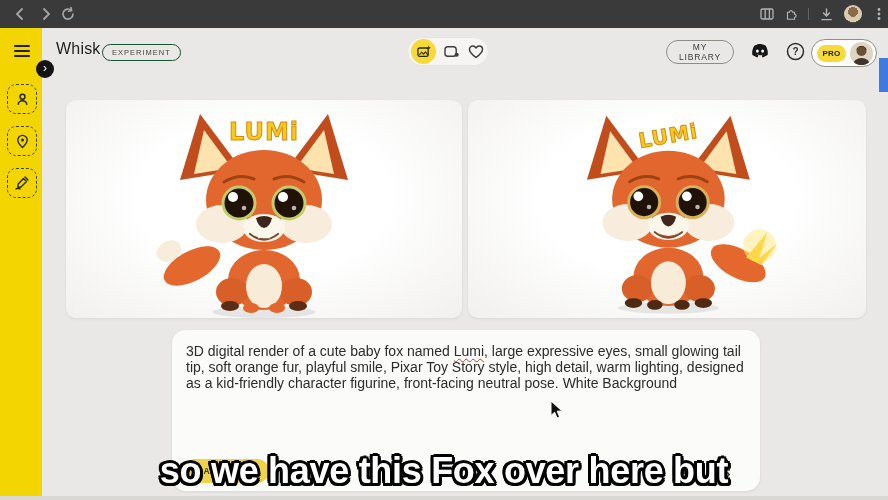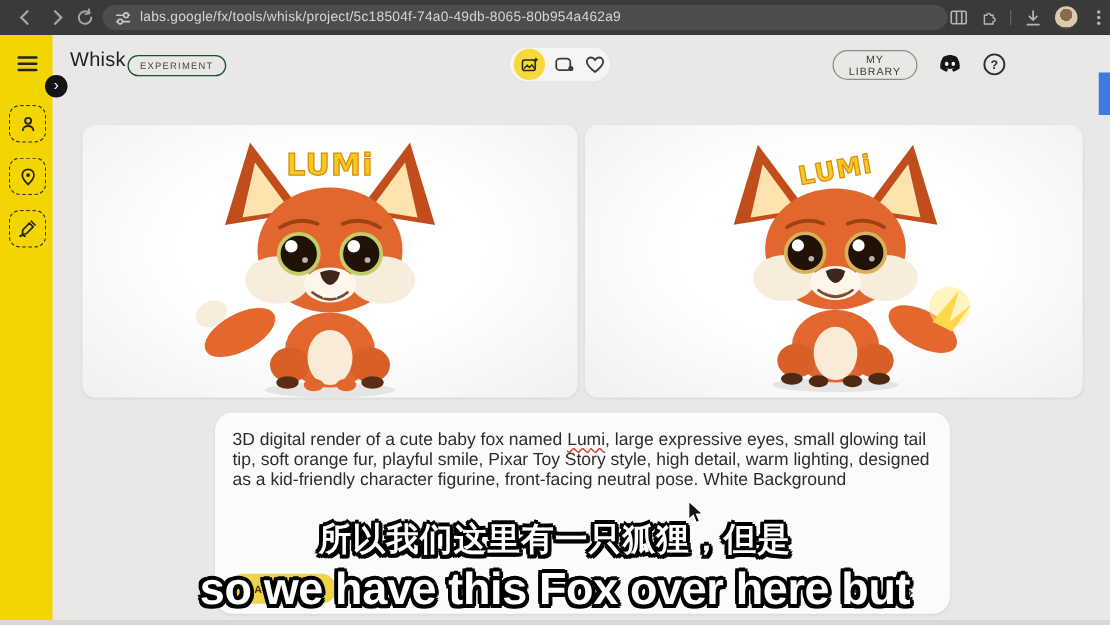--- a/index.html
+++ b/index.html
@@ -84,29 +84,20 @@
     <svg class="abs nav-ic" style="left:12px" viewBox="0 0 16 16">
         <path d="M10 3 L5 8 L10 13" stroke="currentColor" stroke-width="1.8" fill="none" stroke-linecap="round"></path>
       </svg>
     <svg class="abs nav-ic" style="left:38px" viewBox="0 0 16 16">
         <path d="M6 3 L11 8 L6 13" stroke="currentColor" stroke-width="1.8" fill="none" stroke-linecap="round"></path>
       </svg>
     <svg class="abs nav-ic" style="left:60px" viewBox="0 0 16 16">
         <path d="M13 8 a5 5 0 1 1 -1.6 -3.6 M11 1.5 L11.6 4.6 L8.5 5.2" stroke="currentColor" stroke-width="1.6" fill="none" stroke-linecap="round"></path>
       </svg>
 
-    <div class="abs addr">
-      <svg width="13" height="13" viewBox="0 0 14 14">
-        <line x1="1" y1="4.5" x2="13" y2="4.5" stroke="#c9c9c9" stroke-width="1.4"></line>
-        <circle cx="9.5" cy="4.5" r="2" fill="#4d4d4d" stroke="#c9c9c9" stroke-width="1.4"></circle>
-        <line x1="1" y1="10" x2="13" y2="10" stroke="#c9c9c9" stroke-width="1.4"></line>
-        <circle cx="4.5" cy="10" r="2" fill="#4d4d4d" stroke="#c9c9c9" stroke-width="1.4"></circle>
-      </svg>
-      <span class="addr-url">labs.google/fx/tools/whisk/project/5c18504f-74a0-49db-8065-80b954a462a9</span>
-    </div>
 
     <div class="abs chr-right" style="left:760px">
       <svg width="14" height="14" viewBox="0 0 14 14">
           <rect x="1" y="2" width="12" height="10" rx="1.5" fill="none" stroke="currentColor" stroke-width="1.3"></rect>
           <line x1="5.2" y1="2" x2="5.2" y2="12" stroke="currentColor" stroke-width="1.3"></line>
           <line x1="9.4" y1="2" x2="9.4" y2="12" stroke="currentColor" stroke-width="1.3"></line>
         </svg>
       <svg width="14" height="14" viewBox="0 0 16 16">
           <path d="M4 6 h2.2 a1.8 1.8 0 1 1 3.6 0 H12 v2.2 a1.8 1.8 0 1 1 0 3.6 V14 H4 Z" fill="none" stroke="currentColor" stroke-width="1.3"></path>
         </svg>
@@ -175,20 +166,31 @@
   <button class="abs lib-btn">MY LIBRARY</button>
   <svg class="abs" style="left:749px;top:42px" width="22" height="20" viewBox="0 0 20 18">
     <path d="M5 3.2 C7 2.1 9 1.7 10 1.7 C11 1.7 13 2.1 15 3.2 C16.8 6 17.4 8.9 17 11.6 C15.4 12.8 13.8 13.5 12.3 13.9 L11.4 12.1 C12.2 11.8 13 11.4 13.7 10.9 C11 12.3 9 12.3 6.3 10.9 C7 11.4 7.8 11.8 8.6 12.1 L7.7 13.9 C6.2 13.5 4.6 12.8 3 11.6 C2.6 8.9 3.2 6 5 3.2 Z" fill="#161616"></path>
     <ellipse cx="7.6" cy="8.2" rx="1.3" ry="1.5" fill="#fff"></ellipse>
     <ellipse cx="12.4" cy="8.2" rx="1.3" ry="1.5" fill="#fff"></ellipse>
   </svg>
   <svg class="abs help" width="19" height="19" viewBox="0 0 19 19">
     <circle cx="9.5" cy="9.5" r="8" fill="none" stroke="#2e2e2e" stroke-width="1.5"></circle>
     <text x="9.5" y="13.2" text-anchor="middle" font-size="10" font-weight="bold" fill="#2e2e2e" font-family="Liberation Sans,sans-serif">?</text>
   </svg>
+  <div class="abs pro-pill">
+    <div class="pro-badge">PRO</div>
+    <div class="pro-avatar">
+      <svg width="23" height="23" viewBox="0 0 23 23">
+        <rect width="23" height="23" fill="#ddd5c2"></rect>
+        <circle cx="11.5" cy="9" r="5" fill="#6b4f35"></circle>
+        <path d="M3 23 a8.5 7 0 0 1 17 0 Z" fill="#3f342a"></path>
+        <path d="M6.5 8 a5 4 0 0 1 10 0 l-1 -0.5 a4 3 0 0 0 -8 0 Z" fill="#241a10"></path>
+      </svg>
+    </div>
+  </div>
 
   <div class="abs scroll-thumb"></div>
 
   <div class="abs img-card card-l">
     <svg width="396" height="218" viewBox="0 0 396 218">
       <g transform="translate(78,8)">
         <ellipse cx="120" cy="204" rx="52" ry="6" fill="rgba(0,0,0,0.08)"></ellipse>
         <g>
           <ellipse cx="48" cy="158" rx="31" ry="15" fill="#e4682d" transform="rotate(-28 48 158)"></ellipse>
           <ellipse cx="25" cy="143" rx="13" ry="10" fill="#f8edda" transform="rotate(-28 25 143)"></ellipse>
@@ -285,21 +287,20 @@
   </svg>
   <svg class="abs pc-ic" style="left:714px;top:461px" width="18" height="18" viewBox="0 0 18 18">
     <line x1="2" y1="4.5" x2="16" y2="4.5" stroke="currentColor" stroke-width="1.5"></line>
       <circle cx="11.5" cy="4.5" r="2" fill="#fbfbfa" stroke="currentColor" stroke-width="1.5"></circle>
     <line x1="2" y1="9" x2="16" y2="9" stroke="currentColor" stroke-width="1.5"></line>
       <circle cx="6" cy="9" r="2" fill="#fbfbfa" stroke="currentColor" stroke-width="1.5"></circle>
     <line x1="2" y1="13.5" x2="16" y2="13.5" stroke="currentColor" stroke-width="1.5"></line>
       <circle cx="12.5" cy="13.5" r="2" fill="#fbfbfa" stroke="currentColor" stroke-width="1.5"></circle>
   </svg>
 
-  <div class="abs subs sub-zh">所以我们这里有一只狐狸，但是</div>
   <div class="abs subs sub-en">so we have this Fox over here but</div>
 
   <div class="abs bottom-strip"></div>
 
   <svg class="abs cursor" width="15" height="20" viewBox="0 0 15 20">
     <path d="M1 1 L1 15.5 L4.6 12.2 L7 18 L9.6 16.9 L7.2 11.2 L12 11 Z" fill="#111" stroke="#fff" stroke-width="1"></path>
   </svg>
 
 </div>
 

